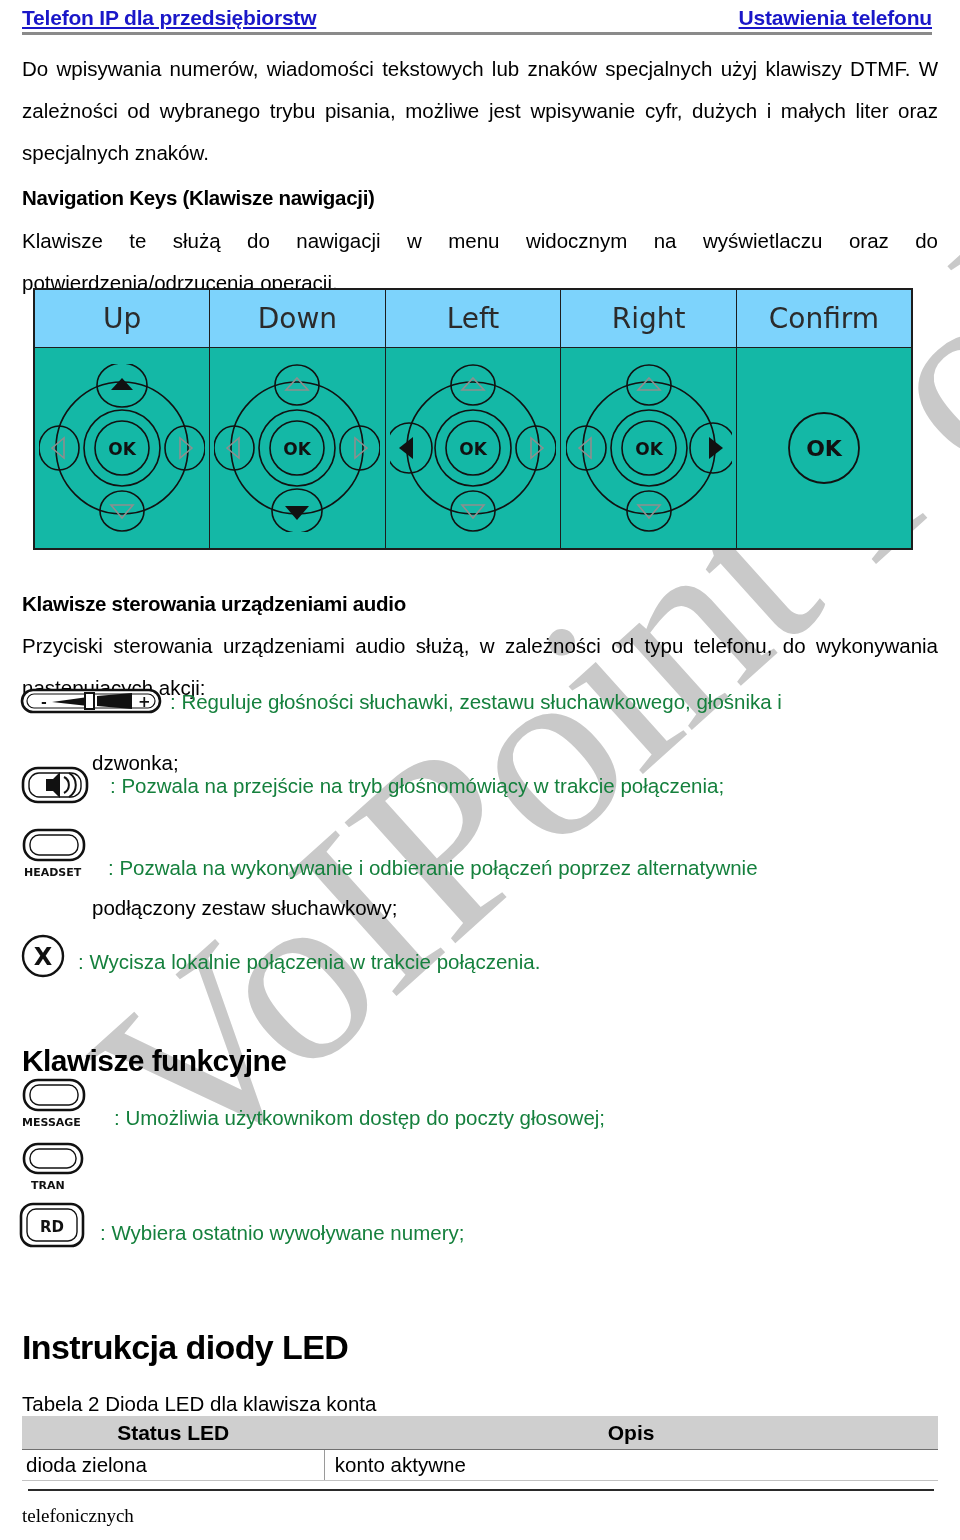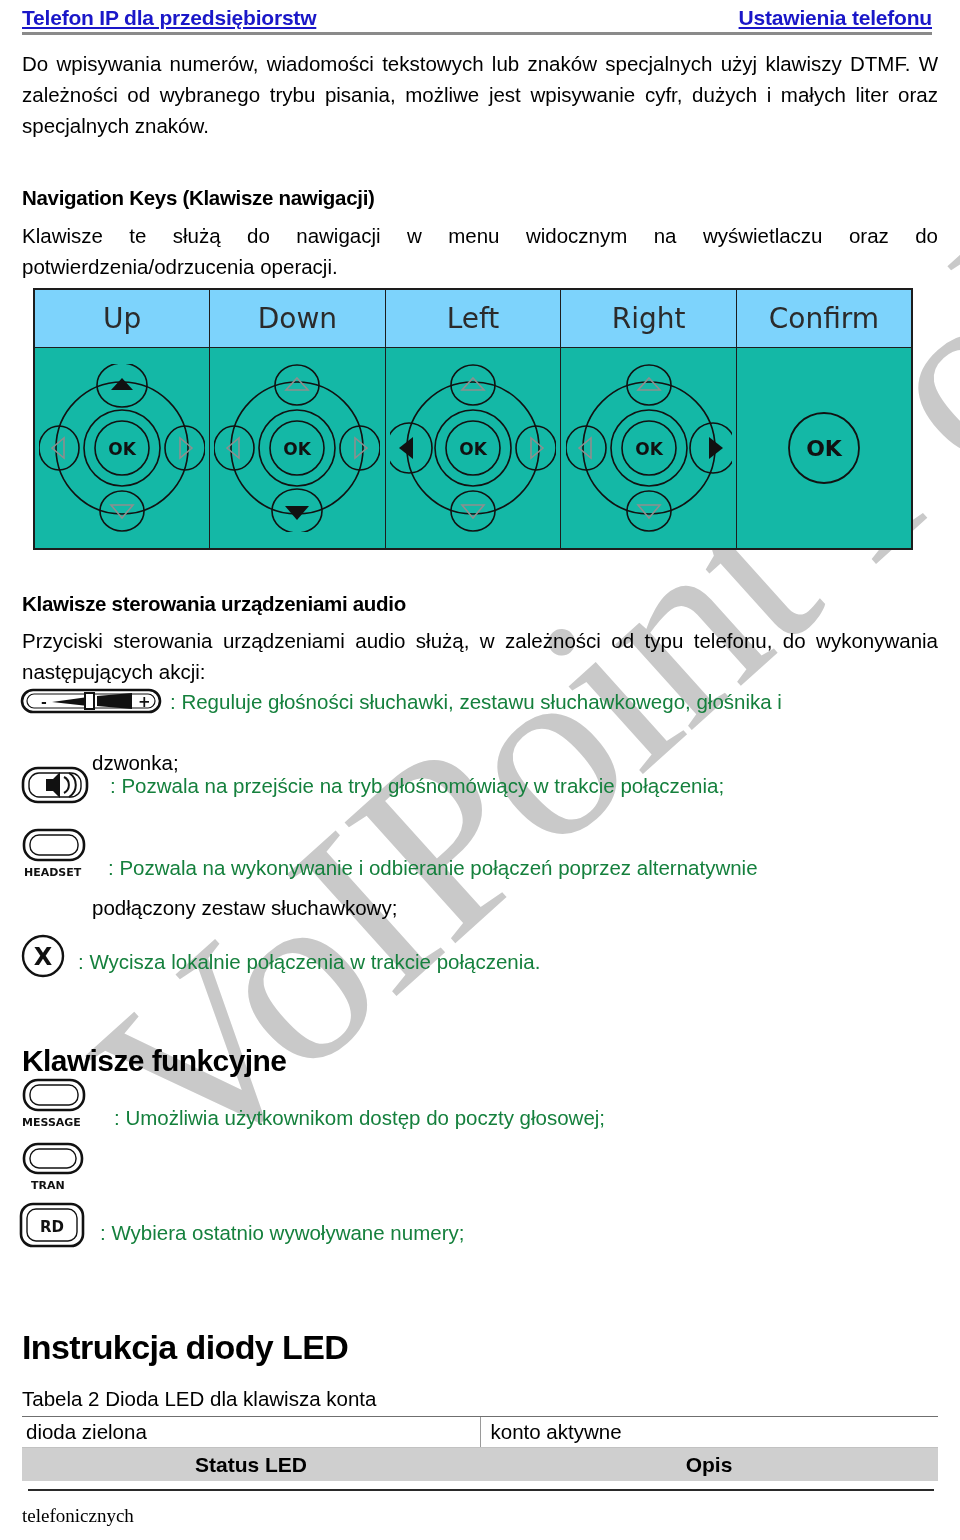--- a/index.html
+++ b/index.html
@@ -64,21 +64,21 @@
     font-size: 21px;
     text-decoration: underline;
     text-underline-offset: 2px;
     letter-spacing: -0.2px;
   }
 
   
   .para {
     position: absolute;
     font-size: 20.5px;
-    line-height: 31px;
+    line-height: 42px;
     text-align: justify;
     color: #000;
   }
 
   .h-sub {
     position: absolute;
     font-size: 20.5px;
     font-weight: bold;
     letter-spacing: -0.3px;
   }
@@ -392,26 +392,26 @@
     </span>
     <span class="kdesc" style="margin-left:10px; padding-top:17px;">: Wybiera ostatnio wywoływane numery;</span>
   </div>
 
   <div class="h-big" style="left:22px; top:1328px; font-size:34px;">Instrukcja diody LED</div>
   <div class="para" style="left:22px; top:1383px; width:916px;">Tabela 2 Dioda LED dla klawisza konta</div>
 
   <table id="ledtable">
     <tbody>
         <tr>
+      <th style="width:33%;">Status LED</th>
+      <th style="width:67%;">Opis</th>
+    </tr>
+    <tr>
       <td>dioda zielona</td>
       <td class="c2">konto aktywne</td>
     </tr>
-    <tr>
-      <th style="width:33%;">Status LED</th>
-      <th style="width:67%;">Opis</th>
-    </tr>
   </tbody>
     </table>
 
   <div id="footrule"></div>
   <div id="footer-text">telefonicznych</div>
 
 </div>
 
 </body></html>

